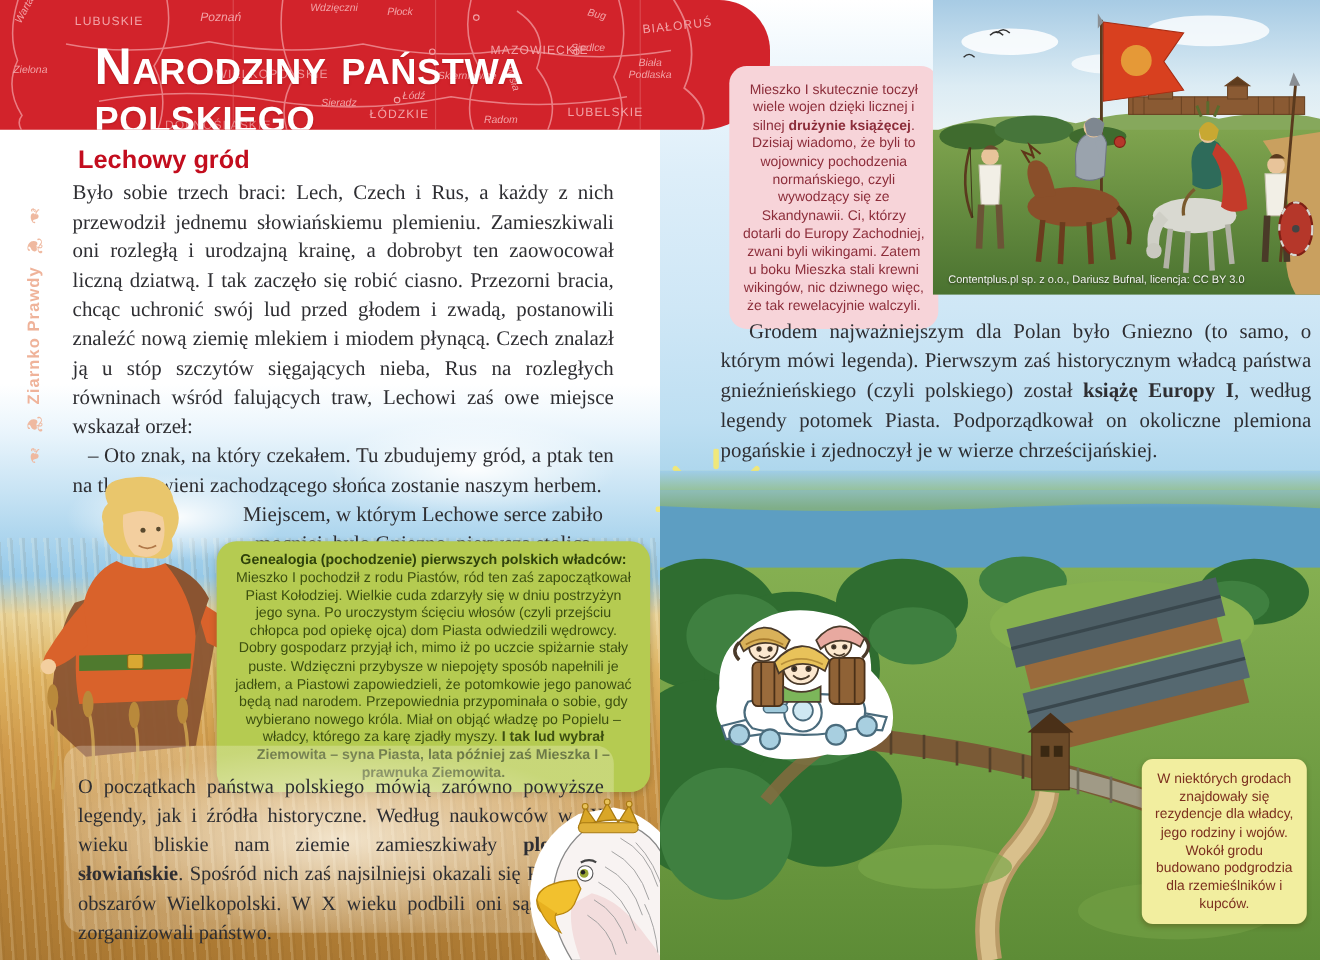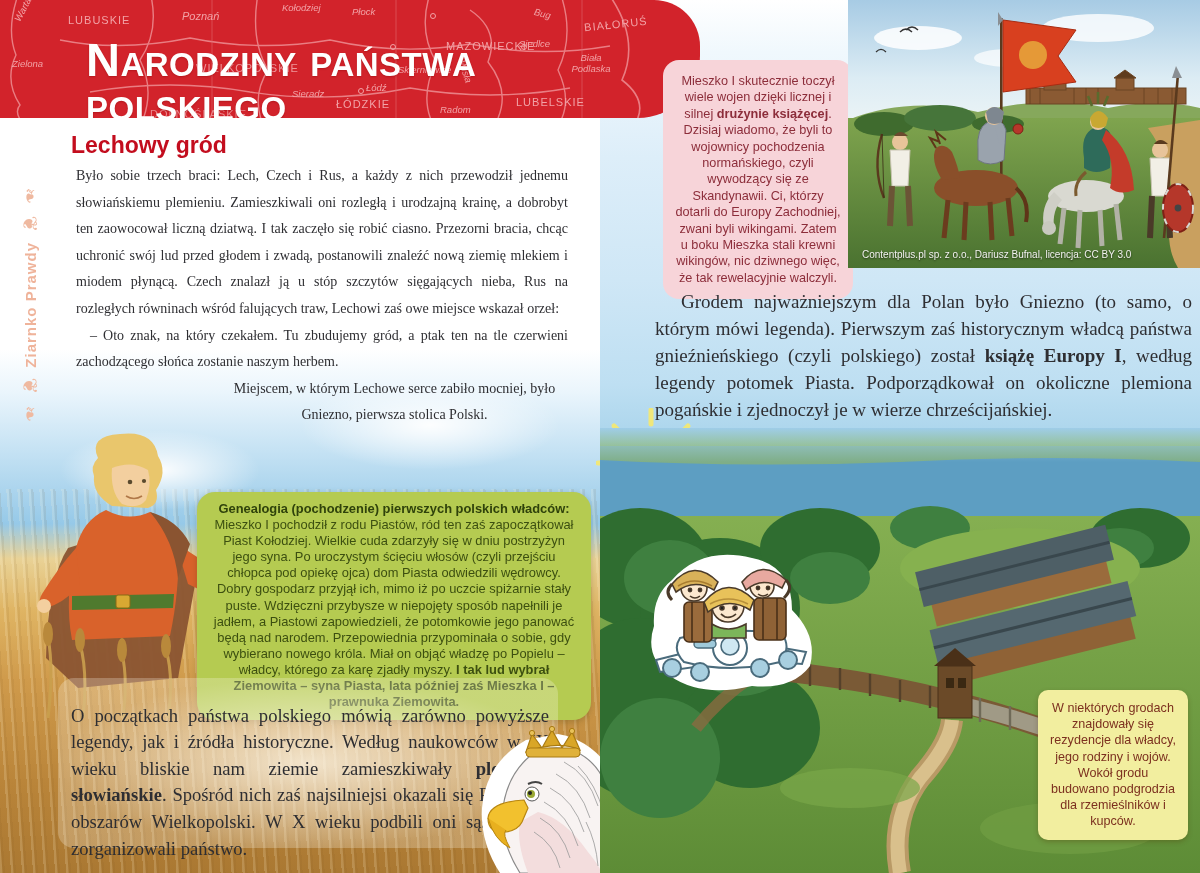--- a/index.html
+++ b/index.html
@@ -27,21 +27,21 @@
     font-size:47px;line-height:44px;letter-spacing:.5px;text-shadow:0 1px 2px rgba(120,0,0,.35);}
   
   .side-strip{position:absolute;left:8px;top:140px;height:330px;width:44px;display:flex;flex-direction:column;
     align-items:center;justify-content:center;gap:8px;color:#efb9a0;}
   .side-strip .orn{font-size:20px;transform:rotate(90deg);line-height:20px;}
   .side-text{writing-mode:vertical-rl;transform:rotate(180deg);font-family:"Liberation Sans",sans-serif;
     font-weight:bold;font-size:15px;letter-spacing:1px;color:#efb39a;}
   
   .heading{position:absolute;left:71px;top:132px;margin:0;font-family:"Liberation Sans",sans-serif;
     font-weight:bold;font-size:23px;color:#c30d1e;text-align:center;}
-  .legend{position:absolute;left:76px;top:163px;width:492px;font-size:14px;line-height:26.6px;text-align:justify;}
+  .legend{position:absolute;left:66px;top:163px;width:492px;font-size:19px;line-height:26.6px;text-align:justify;}
   .legend p{margin:0;}
   .legend .dialog{text-indent:14px;}
   .legend .gniezno{padding-left:145px;text-align:center;text-indent:0;}
   .green-box{position:absolute;left:197px;top:492px;width:368px;background:#b5cb51;border-radius:18px;
     padding:9px 13px 10px;font-family:"Liberation Sans",sans-serif;font-size:12.9px;line-height:16.1px;
     color:#3c4f10;text-align:center;box-shadow:0 2px 6px rgba(60,60,20,.25);}
   .green-box .gtitle{font-weight:bold;color:#2f420b;}
   .history-veil{position:absolute;left:58px;top:678px;width:500px;height:170px;border-radius:16px;
     background:radial-gradient(closest-side,rgba(255,250,238,.8),rgba(255,250,238,.25));}
   .history{position:absolute;left:71px;top:684px;width:478px;font-size:18.6px;line-height:26.6px;text-align:justify;}
@@ -98,21 +98,21 @@
         <line x1="396" y1="0" x2="396" y2="118"></line>
         <line x1="582" y1="0" x2="582" y2="118"></line>
       </g>
     </svg>
     <span class="map-label small" style="left:10px;top:4px;transform:rotate(-62deg);">Warta</span>
     <span class="map-label big" style="left:68px;top:14px;">LUBUSKIE</span>
     <span class="map-label small" style="left:182px;top:10px;font-size:11px;">Poznań</span>
     <span class="map-label small" style="left:12px;top:58px;">Zielona</span>
     <span class="map-label big" style="left:196px;top:62px;opacity:.9;">WIELKOPOLSKIE</span>
     <span class="map-label big" style="left:150px;top:108px;opacity:.8;">DOLNOŚLĄSKIE</span>
-    <span class="map-label small" style="left:282px;top:2px;">Kołodziej</span>
+    <span class="map-label small" style="left:282px;top:2px;">Wdzięczni</span>
     <span class="map-label small" style="left:352px;top:6px;">Płock</span>
     <span class="map-label small" style="left:292px;top:88px;">Sieradz</span>
     <span class="map-label small" style="left:366px;top:82px;">Łódź</span>
     <span class="map-label big" style="left:336px;top:98px;">ŁÓDZKIE</span>
     <span class="map-label small" style="left:398px;top:64px;">Skierniewice</span>
     <span class="map-label big" style="left:446px;top:40px;">MAZOWIECKIE</span>
     <span class="map-label small" style="left:490px;top:38px;padding-left:29px;">Siedlce</span>
     <span class="map-label small" style="left:534px;top:8px;transform:rotate(14deg);">Bug</span>
     <span class="map-label big" style="left:584px;top:18px;transform:rotate(-6deg);">BIAŁORUŚ</span>
     <span class="map-label small" style="left:562px;top:52px;width:58px;white-space:normal;text-align:center;line-height:11px;">Biała Podlaska</span>

